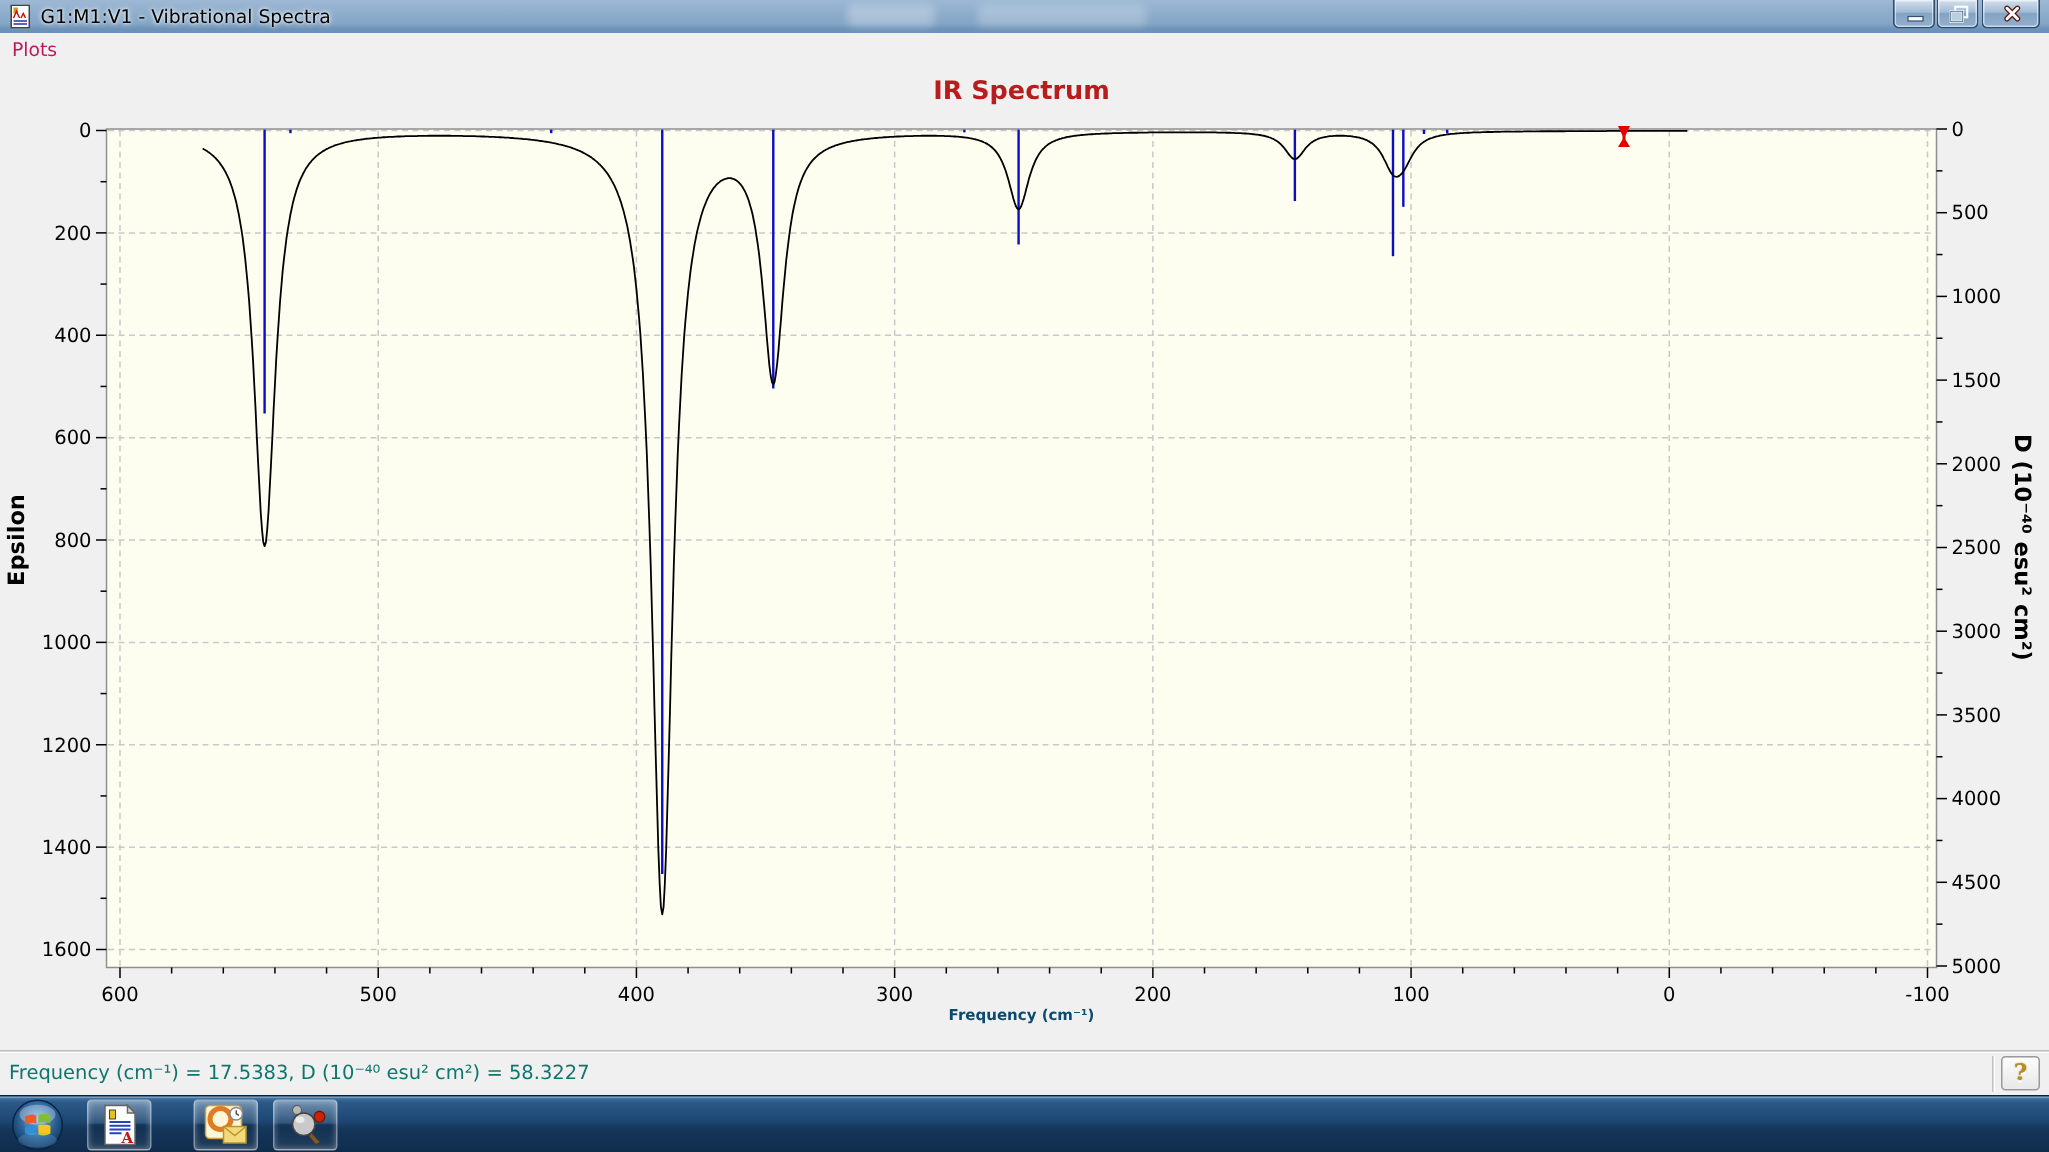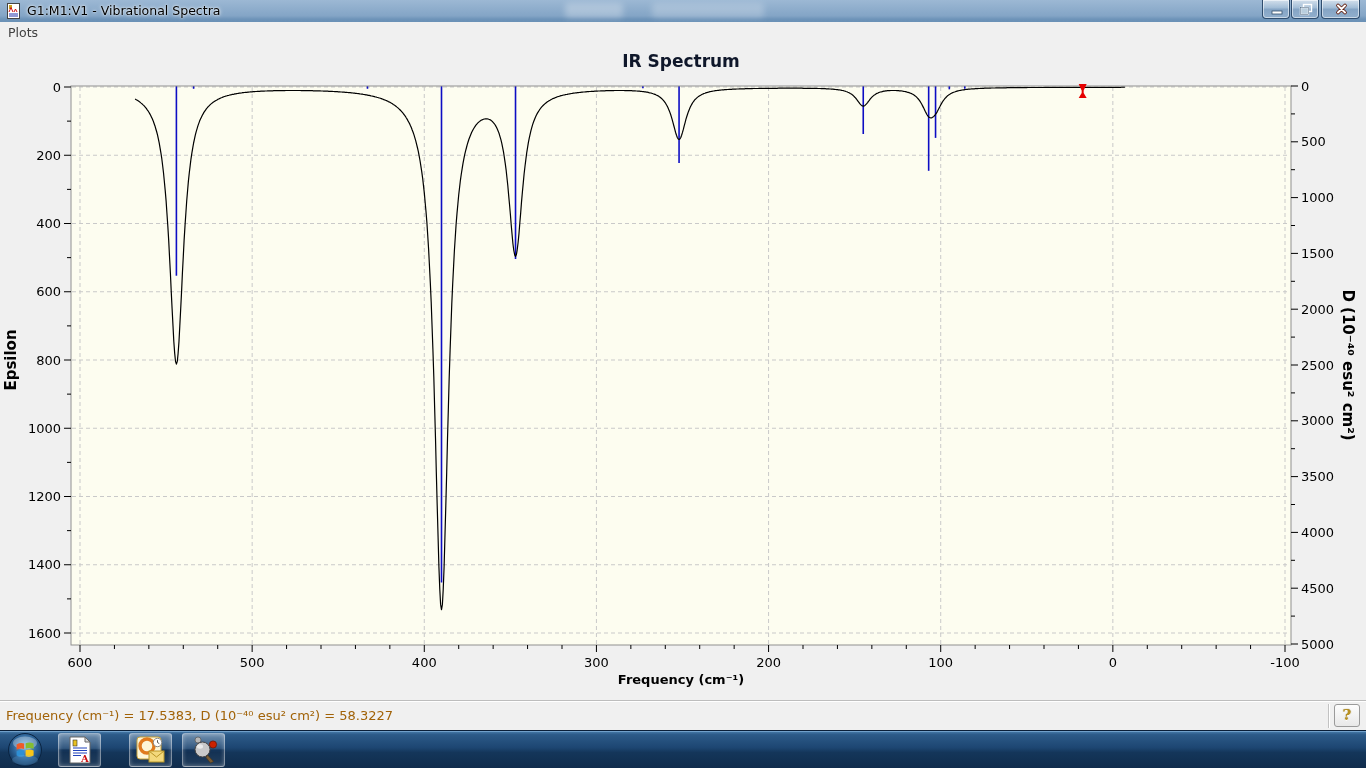--- a/index.html
+++ b/index.html
@@ -16,38 +16,38 @@
   #win-title { position:absolute; left:27px; top:3px; font-size:12.5px; color:#000;
     text-shadow:0 0 4px rgba(255,255,255,.9), 0 0 2px rgba(255,255,255,.9); white-space:nowrap; }
   .winbtn { position:absolute; top:0; height:19px; border:1px solid #2f4d6e; border-top:none;
     border-radius:0 0 4px 4px; background:linear-gradient(180deg,rgba(255,255,255,.55),rgba(198,216,232,.30) 45%,rgba(118,150,184,.40) 50%,rgba(172,196,220,.40));
     box-shadow:inset 0 0 0 1px rgba(255,255,255,.55); cursor:default; }
   .winbtn.close { background:linear-gradient(180deg,#f4bca8 0%,#e0array 0%,#e08566 40%,#cc4f2c 52%,#d6684a 82%,#e89a7c 100%); }
   .winbtn svg { position:absolute; left:0; top:0; }
 
   
   #menubar { position:absolute; left:0; top:22px; width:1366px; height:20px; background:#f0f0f0; z-index:5; }
-  .menu-item { display:inline-block; padding:2px 8px 3px 8px; font-size:12.5px; color:#404040; }
+  .menu-item { display:inline-block; padding:2px 8px 3px 8px; font-size:12.5px; color:#be185d; }
 
   
   #chart { position:absolute; left:0; top:0; width:1366px; height:768px; z-index:1; }
   #chart text { font-family:"DejaVu Sans","Liberation Sans",sans-serif; fill:#000; }
   #chart-title { position:absolute; left:71px; top:51px; width:1220px; text-align:center;
-    font-size:17px; font-weight:bold; color:#0f172a; z-index:2; }
+    font-size:17px; font-weight:bold; color:#b91c1c; z-index:2; }
   #xaxis-title { position:absolute; left:71px; top:672px; width:1220px; text-align:center;
-    font-size:13px; font-weight:bold; color:#000000; z-index:2; }
+    font-size:10px; font-weight:bold; color:#0c4a6e; z-index:2; }
   #yleft-title { position:absolute; left:-28px; top:350px; width:80px; height:20px; text-align:center;
     font-size:15px; font-weight:bold; transform:rotate(-90deg); z-index:2; }
   #yright-title { position:absolute; left:1237px; top:355px; width:220px; height:20px; text-align:center;
     font-size:15px; font-weight:bold; transform:rotate(90deg); z-index:2; white-space:nowrap; }
 
   
   #statusbar { position:absolute; left:0; top:700px; width:1366px; height:30px; z-index:5;
     background:#f0f0f0; border-top:1px solid #bdbdbd; box-shadow:inset 0 1px 0 #ffffff; }
-  #status-text { position:absolute; left:6px; top:7px; font-size:13px; color:#a16207; white-space:nowrap; }
+  #status-text { position:absolute; left:6px; top:7px; font-size:13px; color:#0f766e; white-space:nowrap; }
   #status-sep { position:absolute; left:1328px; top:3px; height:24px; width:2px;
     border-left:1px solid #c2c2c2; border-right:1px solid #ffffff; }
   #help-btn { position:absolute; left:1334px; top:3px; width:26px; height:23px;
     border:1px solid #9a9a9a; border-radius:3px;
     background:linear-gradient(180deg,#fdfdfd,#e8e8e8); text-align:center;
     font-family:"DejaVu Serif","Liberation Serif",serif; font-weight:bold; font-size:15px; line-height:21px;
     color:#b89020; text-shadow:0 1px 0 #fff, 0 0 1px #6b5a10; cursor:default; }
 
   
   #taskbar { position:absolute; left:0; top:730px; width:1366px; height:38px; z-index:6;

